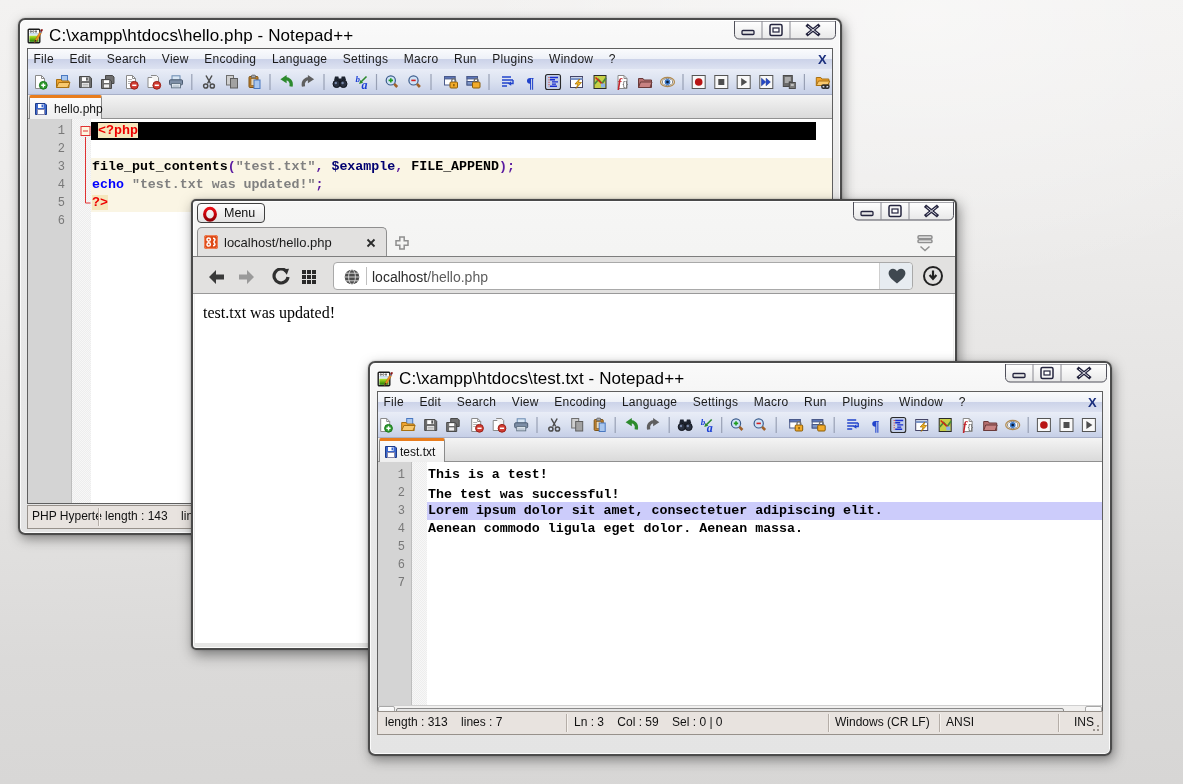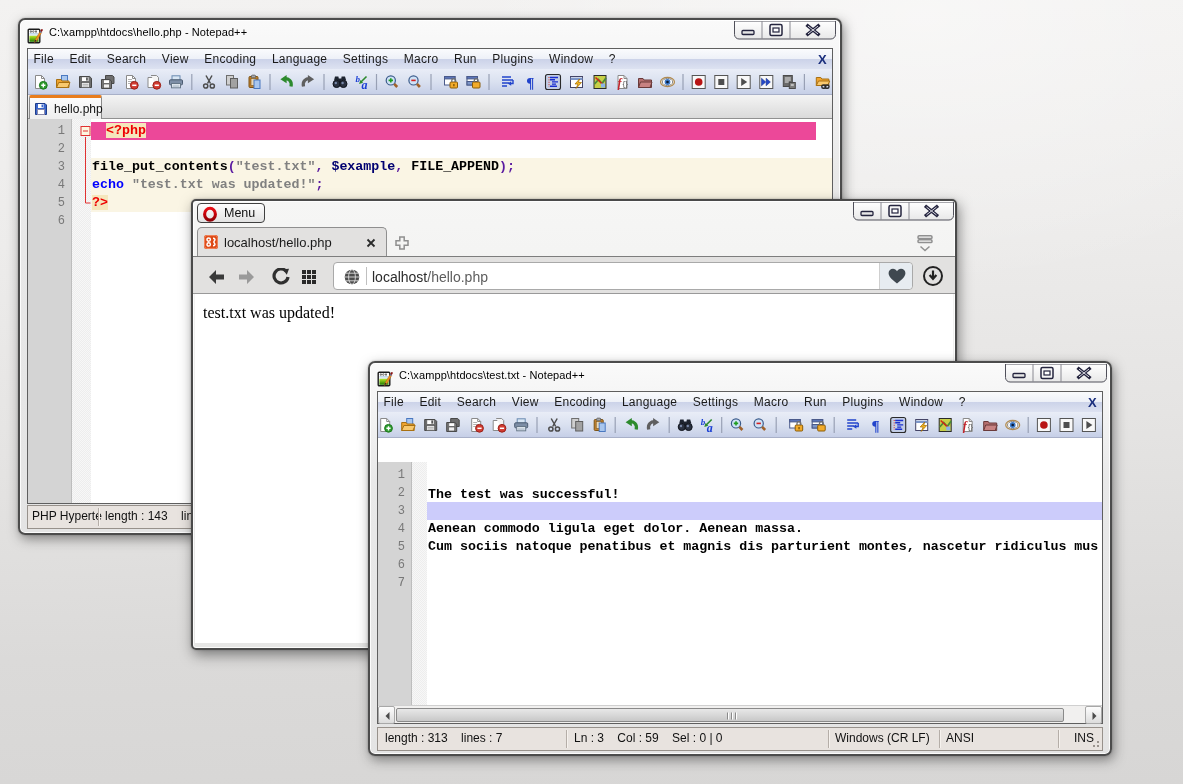--- a/index.html
+++ b/index.html
@@ -2,21 +2,21 @@
 <html><head><meta charset="utf-8"><style>
 *{margin:0;padding:0;box-sizing:border-box}
 html,body{width:1183px;height:784px;overflow:hidden}
 body{font-family:"Liberation Sans",sans-serif;position:relative;
 background:linear-gradient(178deg,#f3f2f1 0%,#edecEB 30%,#e5e4e3 55%,#dbdad9 80%,#d7d6d5 100%);}
 .bgsheen{position:absolute;inset:0;background:
  radial-gradient(ellipse 700px 420px at 78% 2%, rgba(255,255,255,.45), rgba(255,255,255,0) 65%);}
 .npwin{position:absolute;border:2px solid #4c4c4c;border-radius:7px;
  background:linear-gradient(#fafafa,#e9e9e9 30%,#e4e4e4);
  box-shadow:inset 0 0 0 1px rgba(255,255,255,.85), 2px 4px 12px rgba(40,40,40,.5), 0 0 2px rgba(0,0,0,.3);}
-.wtitle{position:absolute;font-size:11px;color:#000;white-space:pre;letter-spacing:.1px}
+.wtitle{position:absolute;font-size:17px;color:#000;white-space:pre;letter-spacing:.1px}
 .client{position:absolute;border:1px solid #5f5f5f;background:#fff}
 .menu{height:20px;display:flex;align-items:center;font-size:12px;color:#1a1a1a;position:relative;
  background:linear-gradient(#fafbfd 0%,#eef1f8 48%,#ccd3e9 52%,#dde2f1 100%);}
 .menu span{padding:0 7.8px;letter-spacing:.25px}
 .menu span:first-child{padding-left:5.5px}
 .menu .mx{position:absolute;right:5px;color:#1b2f7d;font-weight:bold;font-size:13px;padding:0}
 .tools{height:26px;background:linear-gradient(#e9edf7 0%,#dae1f0 50%,#c6cfe7 100%);border-bottom:1px solid #a8b0c8;position:relative}
 .tabbar{position:absolute;left:0;right:0;height:24px;background:linear-gradient(#f4f4f4,#dadada);border-bottom:1px solid #909090}
 .tab{position:absolute;top:0;height:24px;background:linear-gradient(#fcfcfc,#eeeeee);
  border:1px solid #8a8a8a;border-bottom:none;border-top:3px solid #e87d1e;border-radius:2px 2px 0 0;
@@ -311,21 +311,21 @@
         </svg></div>
    <div class="tabbar" style="top:46px">
         <div class="tab" style="left:1px;width:73px"><svg style="position:absolute;left:4px;top:4px" width="14" height="14" viewBox="0 0 14 14">
             <path d="M1.5 1.5h9.5l1.5 1.5v9.5H1.5z" fill="#3a66cc" stroke="#1e3c8a"></path>
             <rect x="3.5" y="7.5" width="7" height="5" fill="#fff" stroke="#88a"></rect>
             <rect x="4" y="2" width="5.5" height="4" fill="#fff"></rect>
             <rect x="7.5" y="2.5" width="1.5" height="2.8" fill="#3a66cc"></rect>
           </svg><span style="margin-left:24px">hello.php</span></div>
       </div>
       <div class="ed" style="left:0;top:70px;right:0;bottom:0">
-        <div class="ln" style="top:3px;background:#ec4899;left:63px;right:16px;padding-left:15px"><span class="t">&lt;?php</span></div>
+        <div class="ln" style="top:3px;background:#000000;left:63px;right:16px;padding-left:7px"><span class="t">&lt;?php</span></div>
         <div class="ln" style="top:39px;background:#faf5e4;left:63px;right:0;padding-left:1px">file_put_contents<span class="o">(</span><span class="s">"test.txt"</span><span class="o">,</span> <span class="v">$example</span><span class="o">,</span> FILE_APPEND<span class="o">)</span><span class="o">;</span></div>
         <div class="ln" style="top:57px;background:#faf5e4;left:63px;right:0;padding-left:1px"><span class="k">echo</span> <span class="s">"test.txt was updated!"</span><span class="o">;</span></div>
         <div class="ln" style="top:75px;background:#faf5e4;left:63px;right:0;padding-left:1px"><span class="t">?&gt;</span></div>
         <div class="ln" style="top:93px;left:63px;right:0;padding-left:1px"></div>
         <div class="nums" style="left:0;top:0;bottom:0;width:44px">
           <div class="lnum" style="top:3px">1</div>
           <div class="lnum" style="top:21px">2</div>
           <div class="lnum" style="top:39px">3</div>
           <div class="lnum" style="top:57px">4</div>
           <div class="lnum" style="top:75px">5</div>
@@ -698,25 +698,34 @@
             <path d="M10 11h3" stroke="#fff"></path>
           </g>
           <line x1="771.6" y1="5" x2="771.6" y2="21" stroke="#98a0b4" stroke-width="1.2"></line>
           <g transform="translate(782.0,5.0)">
             <path d="M1.5 11.5v-8h4.5l1 1.5h7v6.5z" fill="#f0a42f" stroke="#a87012"></path>
             <path d="M1.5 11.5l2.2-4.5h11.3l-2.3 4.5z" fill="#f9c96e" stroke="#a87012"></path>
             <rect x="7" y="11" width="4" height="3.2" rx="1.5" fill="none" stroke="#2a2a2a" stroke-width="1.4"></rect>
             <rect x="10.2" y="11" width="4" height="3.2" rx="1.5" fill="none" stroke="#2a2a2a" stroke-width="1.4"></rect>
           </g>
         </svg></div>
+   <div class="tabbar" style="top:46px">
+        <div class="tab" style="left:1px;width:66px"><svg style="position:absolute;left:4px;top:4px" width="14" height="14" viewBox="0 0 14 14">
+            <path d="M1.5 1.5h9.5l1.5 1.5v9.5H1.5z" fill="#3a66cc" stroke="#1e3c8a"></path>
+            <rect x="3.5" y="7.5" width="7" height="5" fill="#fff" stroke="#88a"></rect>
+            <rect x="4" y="2" width="5.5" height="4" fill="#fff"></rect>
+            <rect x="7.5" y="2.5" width="1.5" height="2.8" fill="#3a66cc"></rect>
+          </svg><span style="margin-left:20px">test.txt</span></div>
+      </div>
       <div class="ed" style="left:0;top:70px;right:0;height:243px">
+        <div class="ln" style="top:4px;left:50px;right:0;padding-left:0px">This is a test!</div>
         <div class="ln" style="top:24px;left:50px;right:0;padding-left:0px">The test was successful!</div>
         <div style="position:absolute;left:49px;top:40px;right:0;height:18px;background:#ccccfb"></div>
+        <div class="ln" style="top:40px;left:50px;right:0;padding-left:0px">Lorem ipsum dolor sit amet, consectetuer adipiscing elit.</div>
         <div class="ln" style="top:58px;left:50px;right:0;padding-left:0px">Aenean commodo ligula eget dolor. Aenean massa.</div>
-        <div class="ln" style="top:76px;left:50px;right:0;padding-left:0px">Cum sociis natoque penatibus et magnis dis parturient montes, nascetur ridiculus mus</div>
         <div class="ln" style="top:112px;left:50px;right:0;padding-left:0px"></div>
         <div class="nums" style="left:0;top:0;bottom:0;width:34px">
           <div class="lnum" style="top:4px">1</div>
           <div class="lnum" style="top:22px">2</div>
           <div class="lnum" style="top:40px">3</div>
           <div class="lnum" style="top:58px">4</div>
           <div class="lnum" style="top:76px">5</div>
           <div class="lnum" style="top:94px">6</div>
           <div class="lnum" style="top:112px">7</div>
         </div>
@@ -732,21 +741,21 @@
         <div class="sthumb" style="left:18px;width:668px"><svg width="668" height="14">
             <g stroke="#8a8a8a">
               <path d="M330.5 3.5v7M334.5 3.5v7M338.5 3.5v7"></path>
             </g>
             <g stroke="#fff">
               <path d="M331.5 3.5v7M335.5 3.5v7M339.5 3.5v7"></path>
             </g>
           </svg></div>
       </div>
  </div>
- <div class="status" style="left:7px;top:364px;width:726px">
+ <div class="status" style="left:7px;top:348px;width:726px">
       <span class="st" style="left:7px">length : 313&nbsp;&nbsp;&nbsp;&nbsp;lines : 7</span>
       <div class="ssep" style="left:188px"></div>
       <span class="st" style="left:196px">Ln : 3&nbsp;&nbsp;&nbsp;&nbsp;Col : 59&nbsp;&nbsp;&nbsp;&nbsp;Sel : 0 | 0</span>
       <div class="ssep" style="left:450px"></div>
       <span class="st" style="left:457px">Windows (CR LF)</span>
       <div class="ssep" style="left:561px"></div>
       <span class="st" style="left:568px">ANSI</span>
       <div class="ssep" style="left:680px"></div>
       <span class="st" style="left:696px">INS</span>
       <svg style="position:absolute;right:2px;bottom:2px" width="10" height="10">

